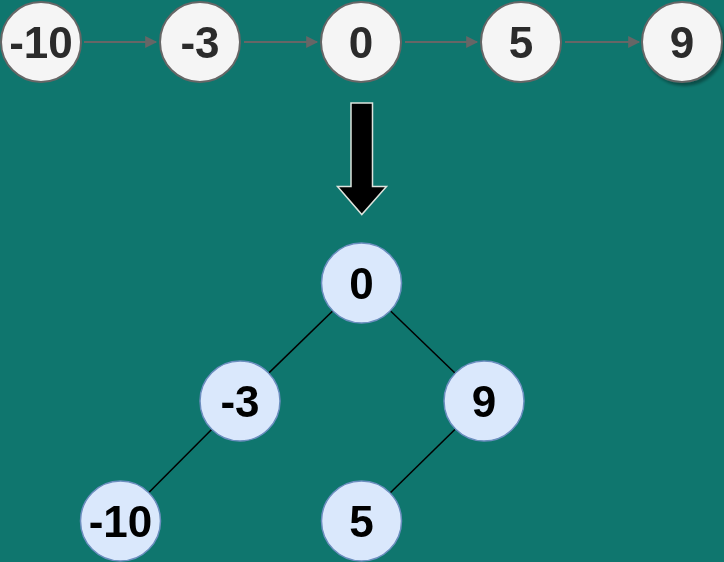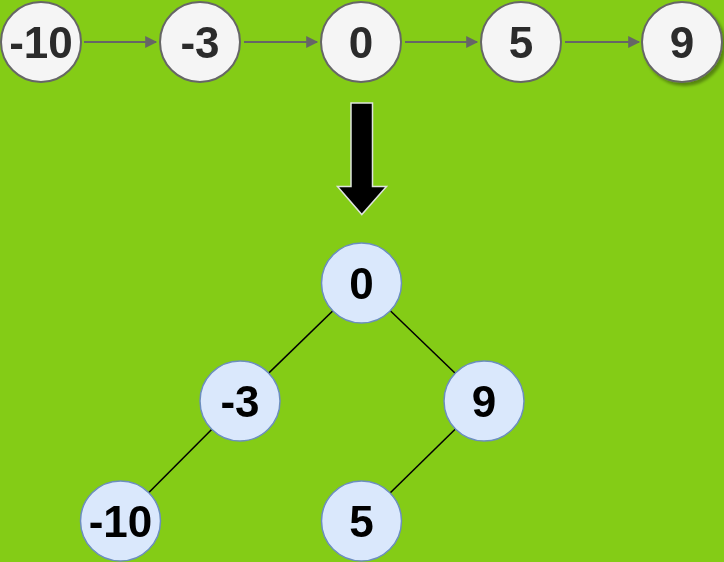--- a/index.html
+++ b/index.html
@@ -4,21 +4,21 @@
 <style>
   html, body {
     margin: 0;
     padding: 0;
     background: #ffffff;
   }
   .stage {
     position: relative;
     width: 724px;
     height: 562px;
-    background: #84cc16;
+    background: #0f766e;
     overflow: hidden;
   }
   svg { display: block; }
 
   .list-circle {
     fill: #f5f5f5;
     stroke: #666666;
     stroke-width: 2;
   }
   .tree-circle {

